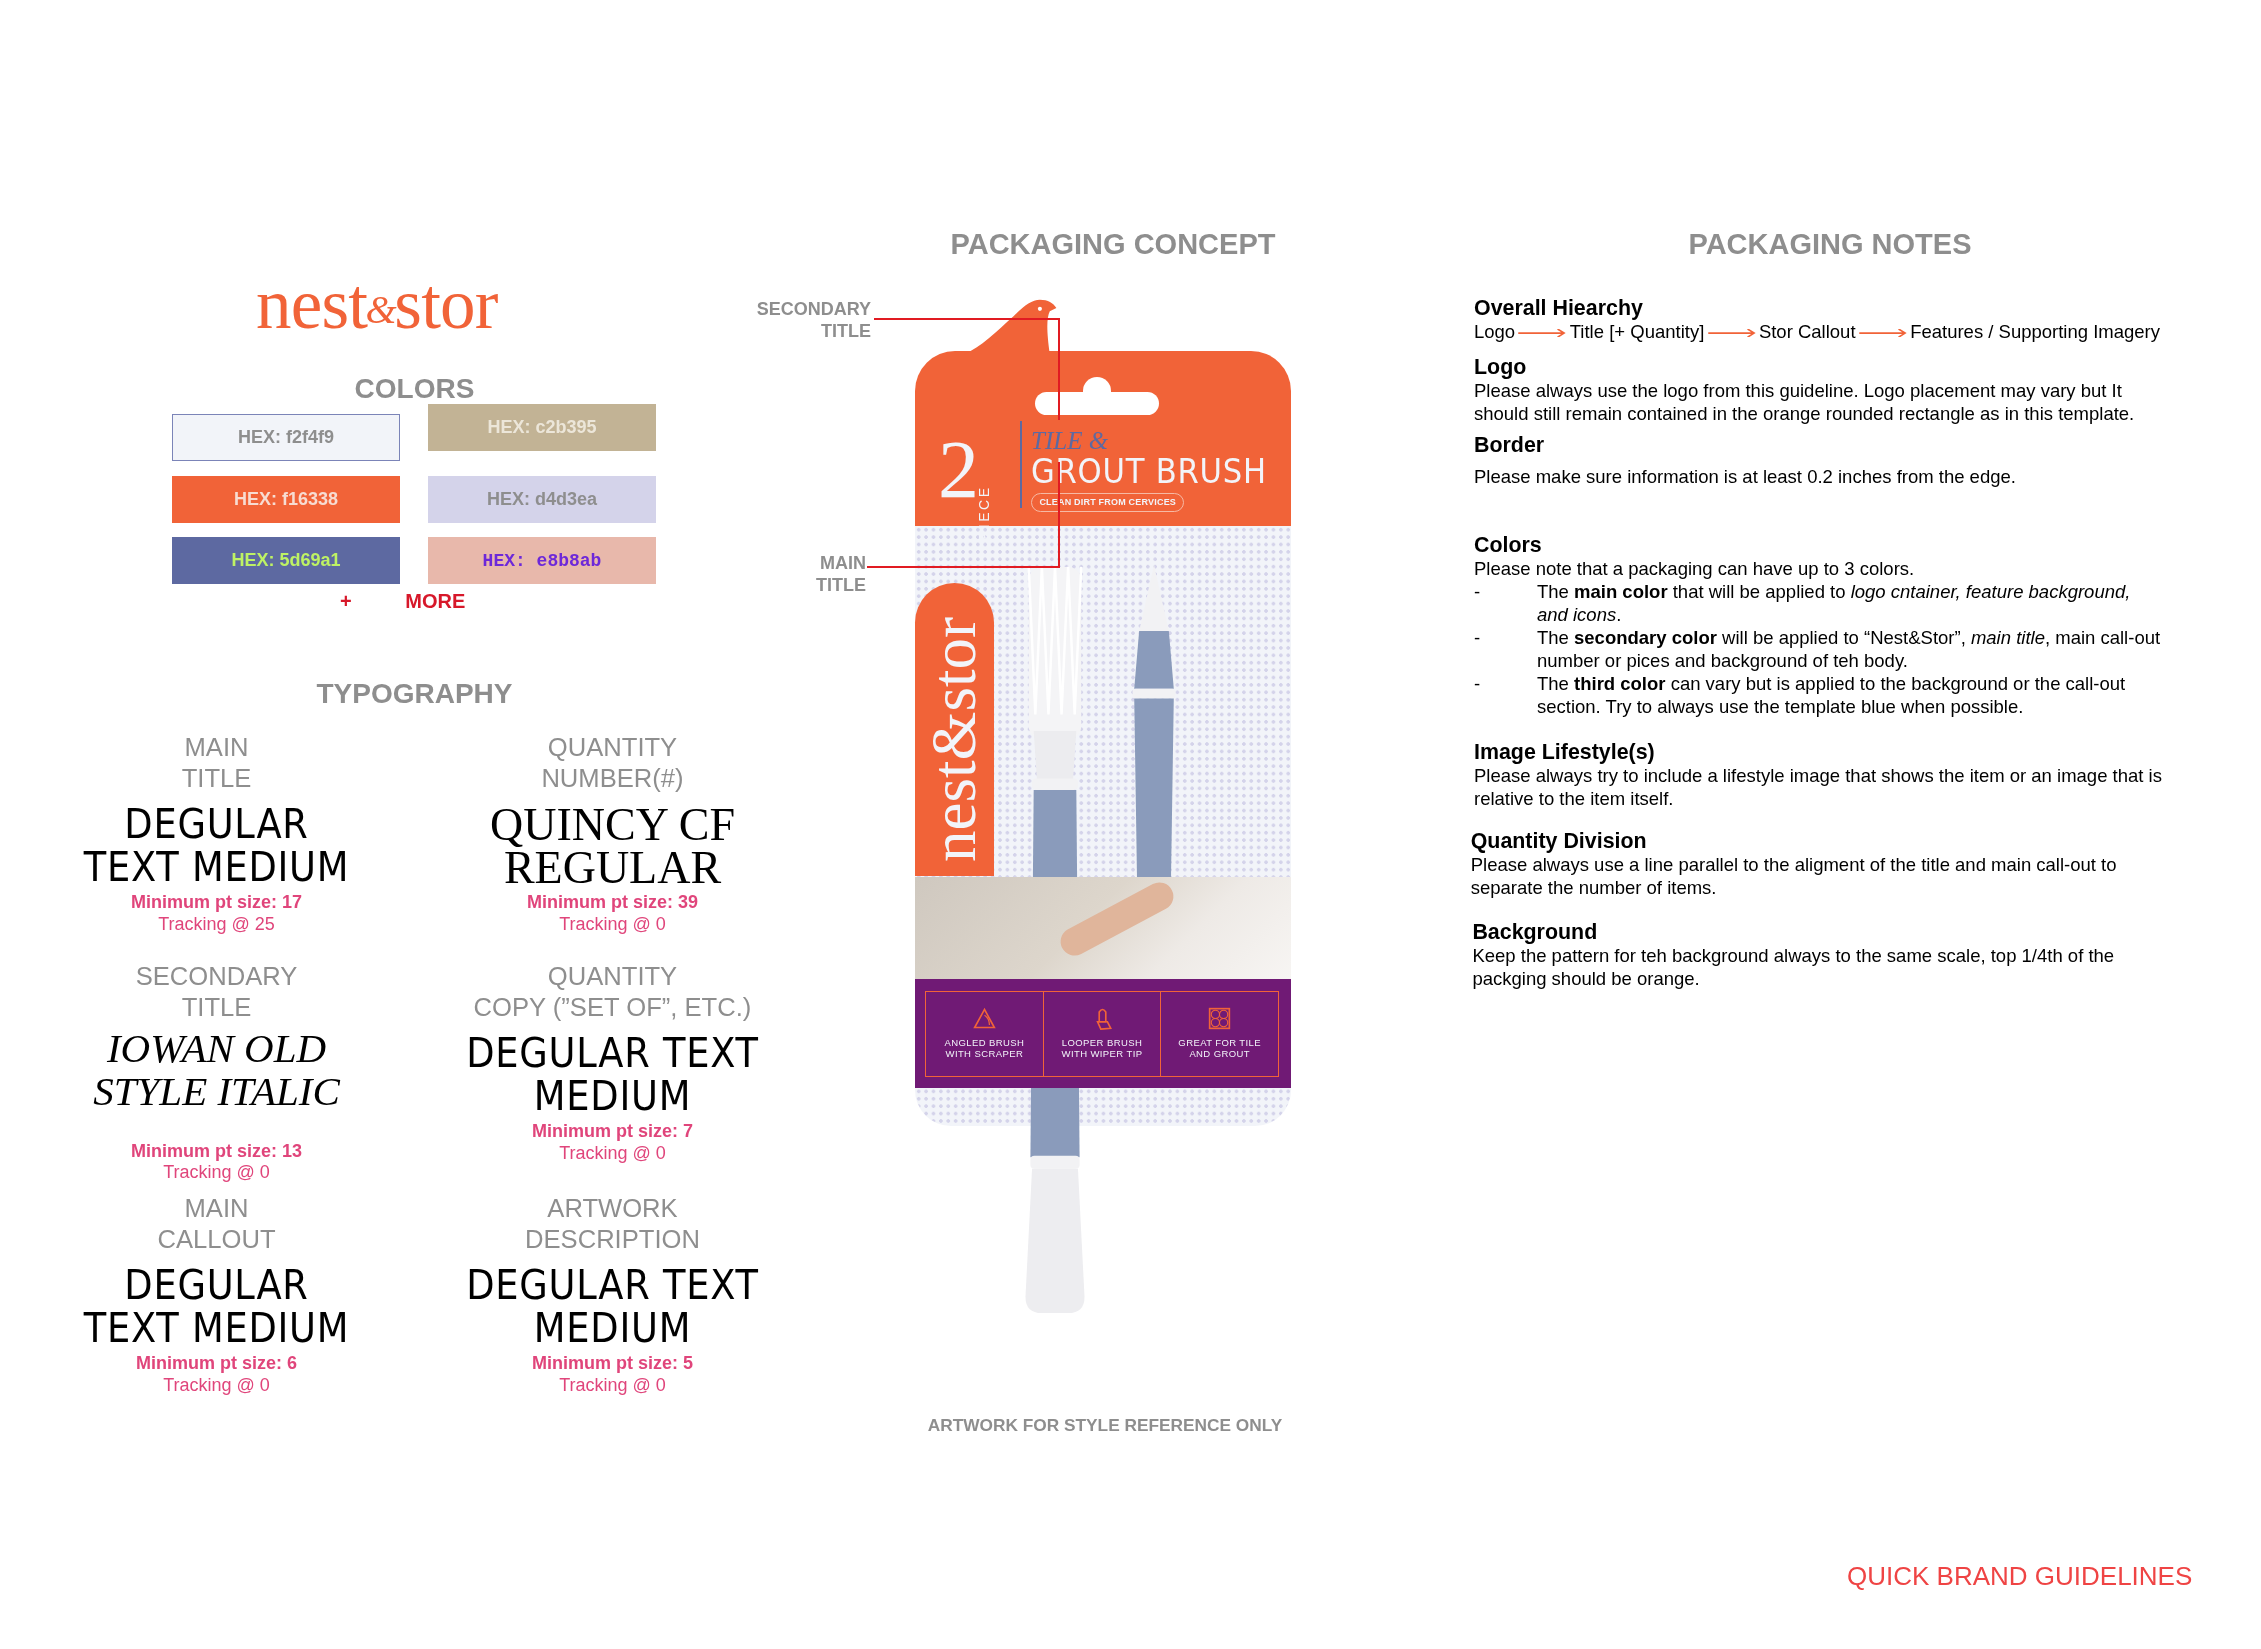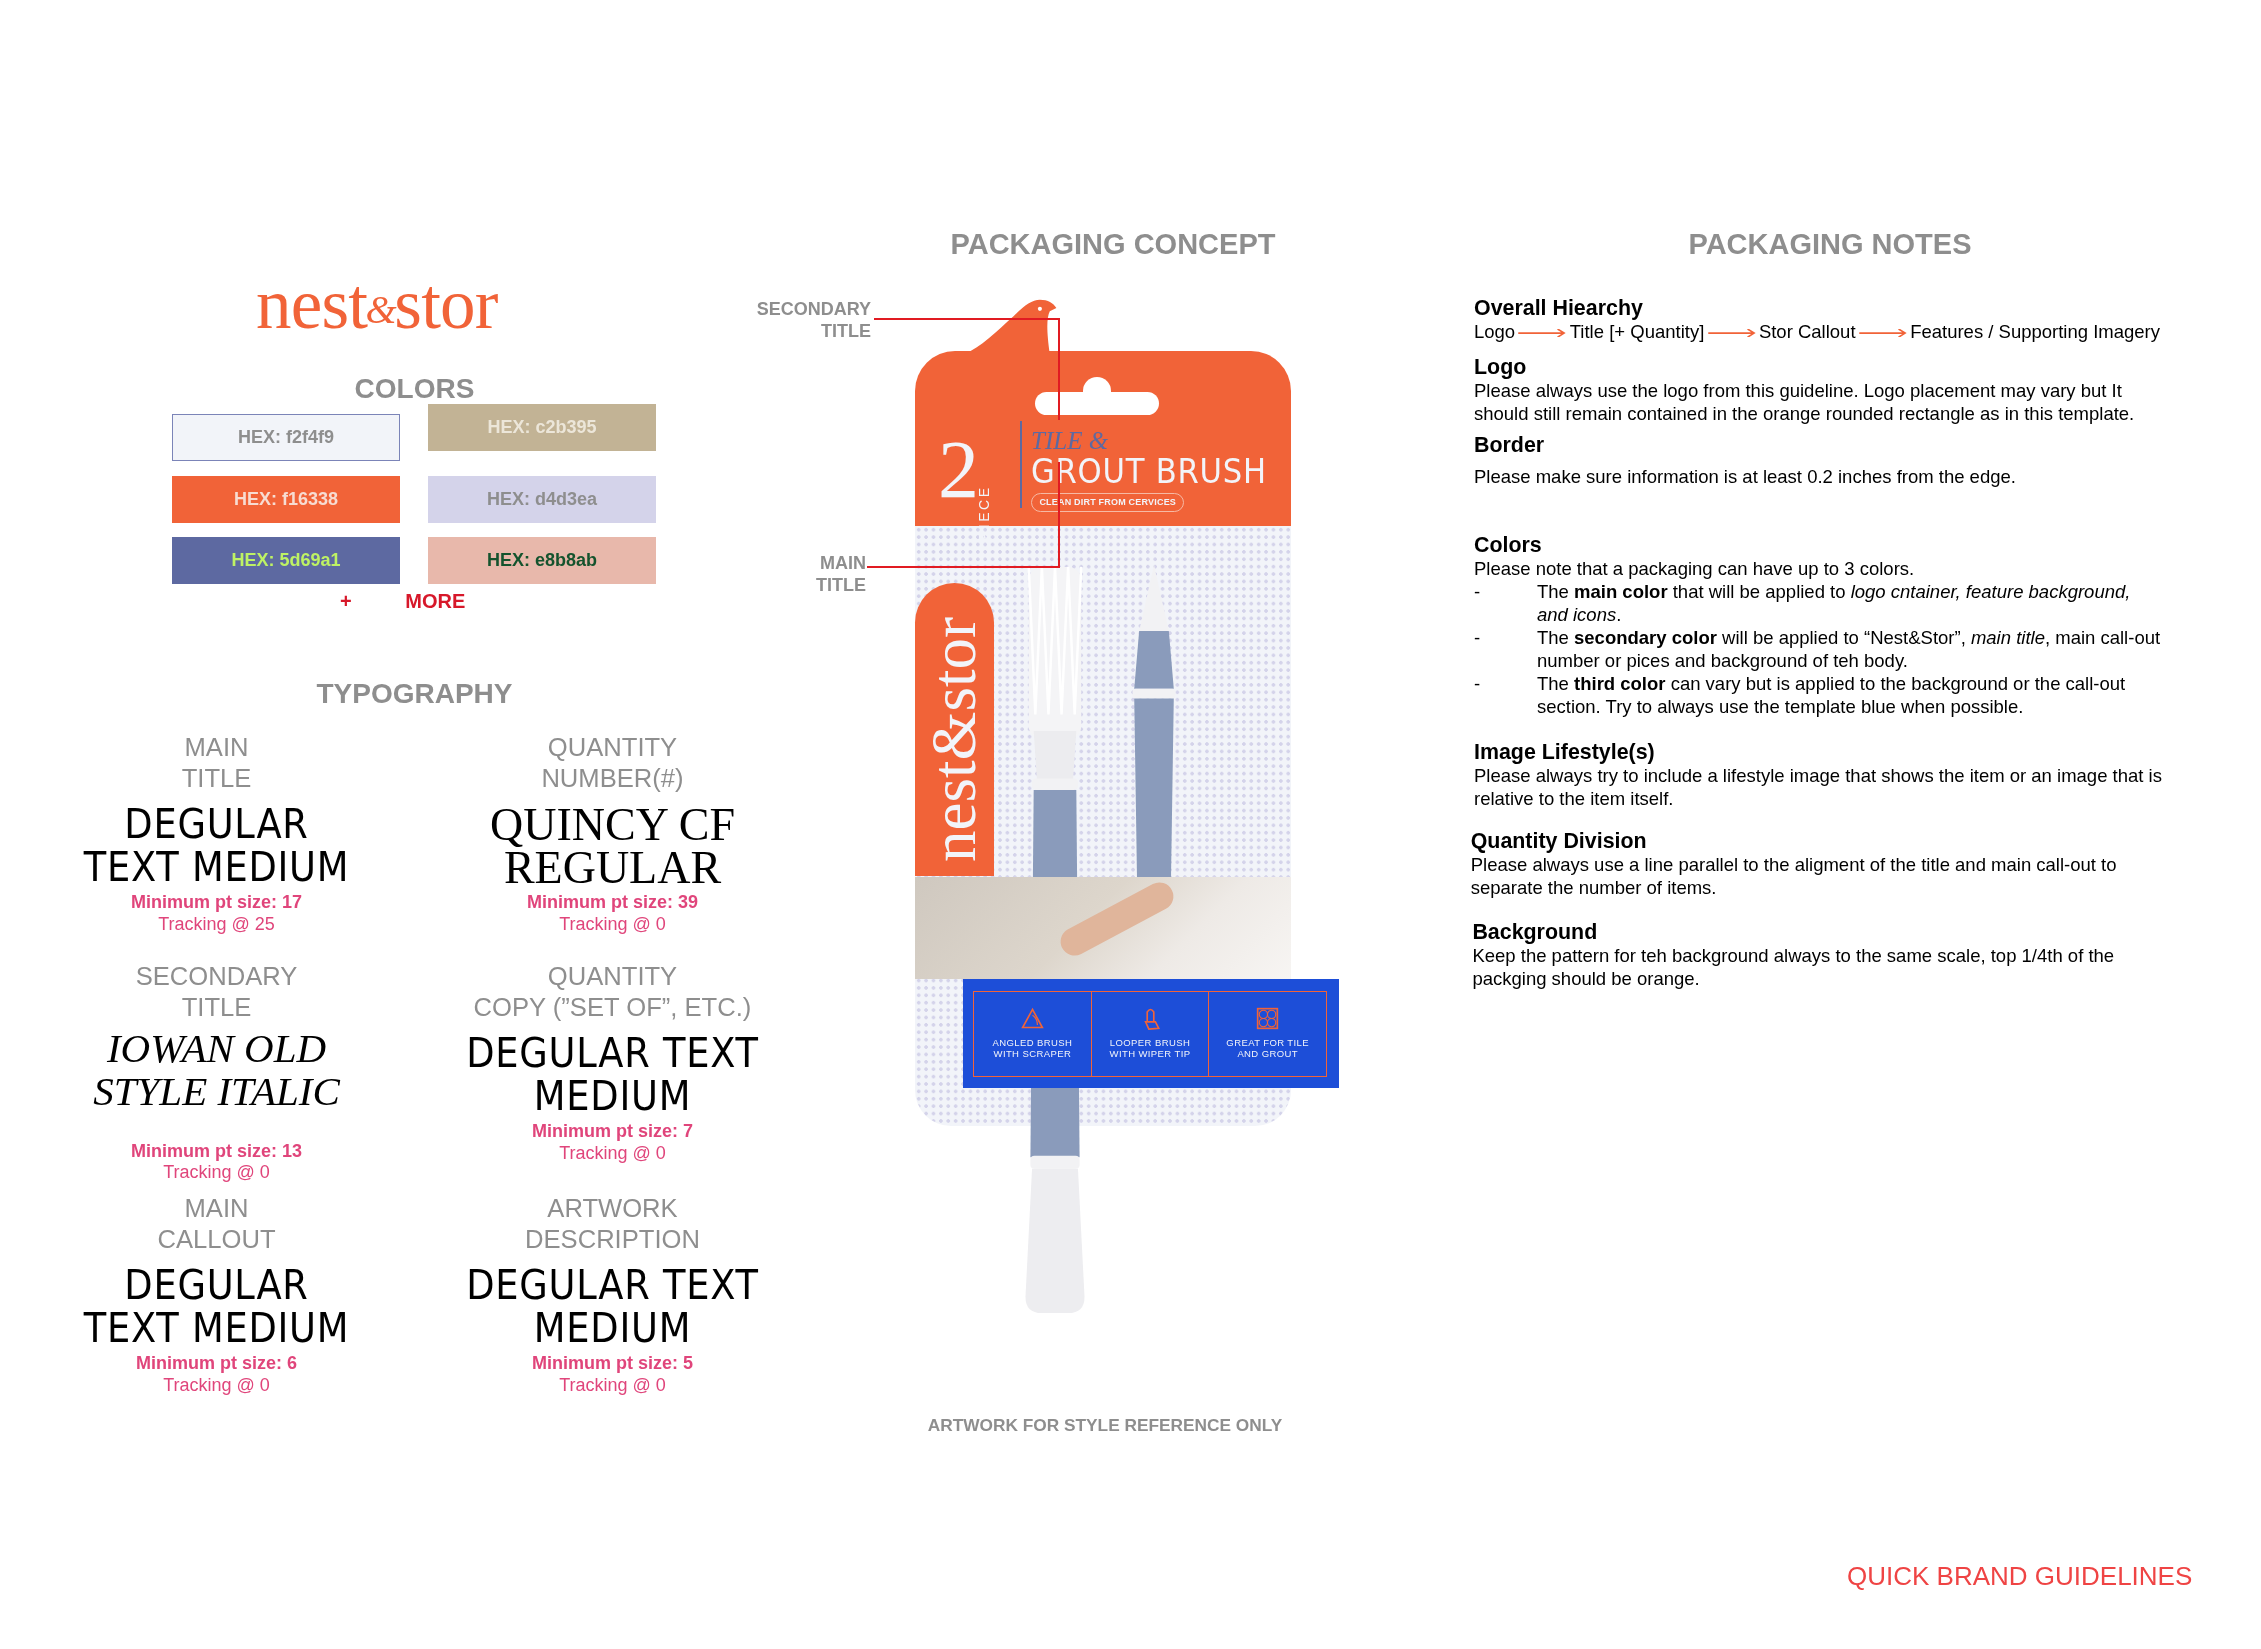--- a/index.html
+++ b/index.html
@@ -34,21 +34,21 @@
   .qty-num{position:absolute;left:23px;top:78px;font-family:"Liberation Serif",serif;font-size:82px;color:#f2f4f9;line-height:1;}
   .qty-piece{position:absolute;left:61px;top:140px;transform:rotate(-90deg);transform-origin:left top;color:#f2f4f9;font-size:14px;letter-spacing:2.5px;}
   .qty-divider{position:absolute;left:105px;top:70px;width:1.6px;height:87px;background:#5d69a1;}
   .sec-title{position:absolute;left:116px;top:76px;font-family:"Liberation Serif",serif;font-style:italic;color:#5d69a1;font-size:25px;}
   .main-title{position:absolute;left:116px;top:101px;color:#f2f4f9;font-size:33px;letter-spacing:0.8px;font-family:"DejaVu Sans",sans-serif;transform:scaleX(0.93);transform-origin:left;white-space:nowrap;}
   .callout{position:absolute;left:116px;top:142px;border:1.2px solid #f6b9a4;border-radius:11.5px;color:#f2f4f9;font-size:9px;padding:3.3px 7.4px;font-weight:bold;letter-spacing:0.2px;}
   .logo-tab{position:absolute;left:0;top:232px;width:79px;height:293px;background:#f16338;border-radius:40px 40px 0 0;}
   .logo-vert{position:absolute;left:63px;top:257px;transform:rotate(-90deg);transform-origin:left top;color:#f2f4f9;font-family:"Liberation Serif",serif;font-size:63px;white-space:nowrap;line-height:1;transform-origin:0 0;}
   .photo{position:absolute;left:0;top:526px;width:376px;height:102px;background:linear-gradient(135deg,#cfc8bf 0%,#ddd6cc 45%,#eeeae6 70%,#f7f5f3 100%);}
   .finger{position:absolute;left:140px;top:28px;width:124px;height:28px;background:#e0b59b;border-radius:16.5px;transform:rotate(-28deg);}
-  .features{position:absolute;left:0;top:628px;width:376px;height:109px;background:#1d4ed8;margin-left:48px;}
+  .features{position:absolute;left:0;top:628px;width:376px;height:109px;background:#701a75;}
   .feat-grid{position:absolute;left:10px;top:11.5px;width:354px;height:86px;border:1.6px solid #f16338;display:flex;box-sizing:border-box;}
   .feat{flex:1;border-right:1.6px solid #f16338;display:flex;flex-direction:column;align-items:center;justify-content:center;color:#f2f4f9;font-size:9.5px;text-align:center;line-height:10.7px;letter-spacing:0.4px;}
   .feat:last-child{border-right:none;}
   .feat .ico{width:23px;height:23px;margin-bottom:8.2px;}
   .notes{position:absolute;left:1474px;top:297px;width:742px;color:#000;font-size:18.5px;line-height:23px;}
   .notes h4{margin:0;font-size:21.4px;font-weight:bold;line-height:23px;}
   .notes p{margin:0;}
   .note-block{position:absolute;left:0;width:742px;}
   .bul{display:flex;}
   .bul .dash{width:63px;flex:none;}
@@ -71,21 +71,21 @@
   </div>
 <div class="swatch" style="left:172px;top:476px;background:#f16338;color:#f7dcd2;">
     <span>HEX: f16338</span>
   </div>
 <div class="swatch" style="left:428px;top:476px;background:#d4d3ea;color:#8e8e8e;">
     <span>HEX: d4d3ea</span>
   </div>
 <div class="swatch" style="left:172px;top:537px;background:#5d69a1;color:#bef264;">
     <span>HEX: 5d69a1</span>
   </div>
-<div class="swatch" style="left:428px;top:537px;background:#e8b8ab;color:#14532d;">
+<div class="swatch" style="left:428px;top:537px;background:#e8b8ab;color:#6d28d9;font-family:Liberation Mono, monospace;">
     <span>HEX: e8b8ab</span>
   </div>
 
 <div class="abs" style="left:340px;top:590px;color:#d7182a;font-weight:bold;font-size:20px;">
   <span>+</span>
   <span style="margin-left:48px;">MORE</span>
 </div>
 
 <div class="abs h-gray" style="left:291px;top:678px;width:247px;text-align:center;font-size:28px;">TYPOGRAPHY</div>
 

